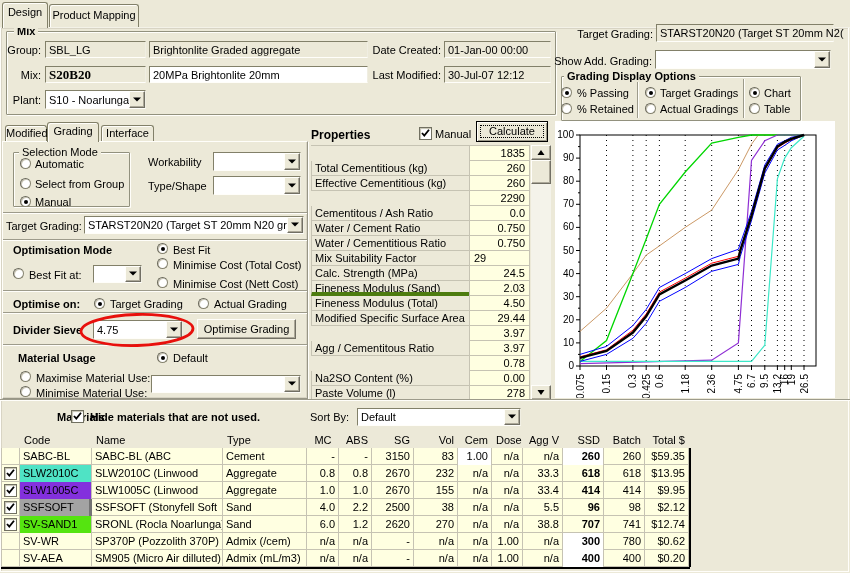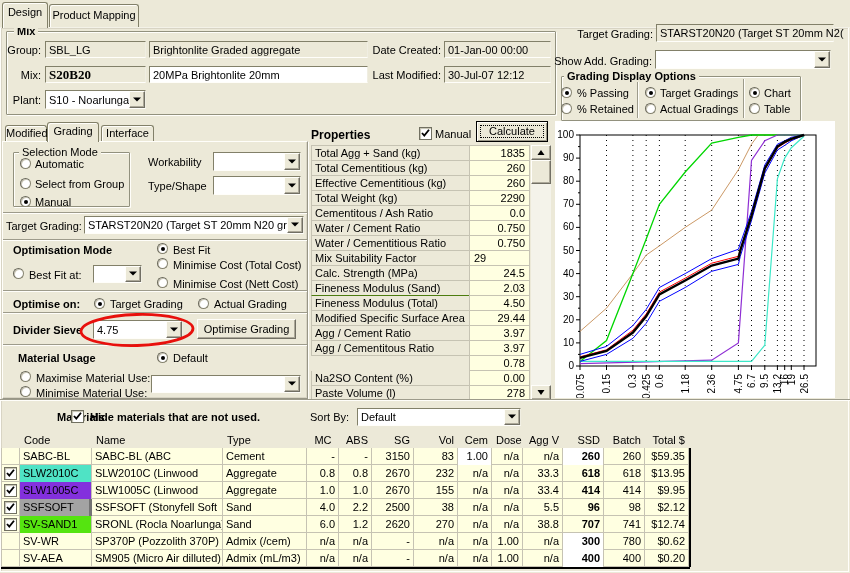--- a/index.html
+++ b/index.html
@@ -176,45 +176,42 @@
   </div>
 <div style="position:absolute;left:311px;top:128px;font-size:12px;white-space:nowrap;font-weight:bold;">Properties</div>
 <div class="cbox" style="left:419px;top:127px;">
     <svg width="11" height="11" viewBox="0 0 11 11" style="position:absolute;left:0;top:0">
       <path d="M2 5 L4.3 7.6 L9 1.8" stroke="#000" stroke-width="1.8" fill="none"></path>
     </svg>
   </div>
 <div style="position:absolute;left:435px;top:128px;font-size:11px;white-space:nowrap;">Manual</div>
 <div style="position:absolute;left:476px;top:121px;width:72px;height:21px;background:#ece9d8;border:1px solid #000;box-shadow:inset 1px 1px 0 #fffefa, inset -1px -1px 0 #9a9788;text-align:center;line-height:19px;font-size:11px;">Calculate<div style="position:absolute;left:3px;top:3px;right:3px;bottom:3px;border:1px dotted #000"></div></div>
 <div class="abs" style="left:311px;top:145px;width:219px;height:255px;overflow:hidden;border-top:1px solid #c6c3b3;">
-<div style="position:absolute;left:0px;top:0.0px;width:158px;height:15.0px;border-bottom:1px solid #c6c3b3;border-left:1px solid #c6c3b3;padding:1px 3px 0;background:#ece9d8;white-space:nowrap;overflow:hidden;">Total Agg + Sand (kg)</div>
 <div style="position:absolute;left:158px;top:0.0px;width:61px;height:15.0px;border-bottom:1px solid #c6c3b3;border-left:1px solid #c6c3b3;border-right:1px solid #c6c3b3;padding:1px 4px 0;background:#ffffe1;text-align:right;">1835</div>
 <div style="position:absolute;left:0px;top:15.0px;width:158px;height:15.0px;border-bottom:1px solid #c6c3b3;border-left:1px solid #c6c3b3;padding:1px 3px 0;background:#ece9d8;white-space:nowrap;overflow:hidden;">Total Cementitious (kg)</div>
 <div style="position:absolute;left:158px;top:15.0px;width:61px;height:15.0px;border-bottom:1px solid #c6c3b3;border-left:1px solid #c6c3b3;border-right:1px solid #c6c3b3;padding:1px 4px 0;background:#ffffe1;text-align:right;">260</div>
 <div style="position:absolute;left:0px;top:30.0px;width:158px;height:15.0px;border-bottom:1px solid #c6c3b3;border-left:1px solid #c6c3b3;padding:1px 3px 0;background:#ece9d8;white-space:nowrap;overflow:hidden;">Effective Cementitious (kg)</div>
 <div style="position:absolute;left:158px;top:30.0px;width:61px;height:15.0px;border-bottom:1px solid #c6c3b3;border-left:1px solid #c6c3b3;border-right:1px solid #c6c3b3;padding:1px 4px 0;background:#ffffe1;text-align:right;">260</div>
-<div style="position:absolute;left:0px;top:45.0px;width:158px;height:15.0px;border-bottom:1px solid #c6c3b3;border-left:1px solid #c6c3b3;padding:1px 3px 0;background:#ece9d8;white-space:nowrap;overflow:hidden;">Total Weight (kg)</div>
 <div style="position:absolute;left:158px;top:45.0px;width:61px;height:15.0px;border-bottom:1px solid #c6c3b3;border-left:1px solid #c6c3b3;border-right:1px solid #c6c3b3;padding:1px 4px 0;background:#ffffe1;text-align:right;">2290</div>
 <div style="position:absolute;left:0px;top:60.0px;width:158px;height:15.0px;border-bottom:1px solid #c6c3b3;border-left:1px solid #c6c3b3;padding:1px 3px 0;background:#ece9d8;white-space:nowrap;overflow:hidden;">Cementitous / Ash Ratio</div>
 <div style="position:absolute;left:158px;top:60.0px;width:61px;height:15.0px;border-bottom:1px solid #c6c3b3;border-left:1px solid #c6c3b3;border-right:1px solid #c6c3b3;padding:1px 4px 0;background:#ffffe1;text-align:right;">0.0</div>
 <div style="position:absolute;left:0px;top:75.0px;width:158px;height:15.0px;border-bottom:1px solid #c6c3b3;border-left:1px solid #c6c3b3;padding:1px 3px 0;background:#ece9d8;white-space:nowrap;overflow:hidden;">Water / Cement Ratio</div>
 <div style="position:absolute;left:158px;top:75.0px;width:61px;height:15.0px;border-bottom:1px solid #c6c3b3;border-left:1px solid #c6c3b3;border-right:1px solid #c6c3b3;padding:1px 4px 0;background:#ffffe1;text-align:right;">0.750</div>
 <div style="position:absolute;left:0px;top:90.0px;width:158px;height:15.0px;border-bottom:1px solid #c6c3b3;border-left:1px solid #c6c3b3;padding:1px 3px 0;background:#ece9d8;white-space:nowrap;overflow:hidden;">Water / Cementitious Ratio</div>
 <div style="position:absolute;left:158px;top:90.0px;width:61px;height:15.0px;border-bottom:1px solid #c6c3b3;border-left:1px solid #c6c3b3;border-right:1px solid #c6c3b3;padding:1px 4px 0;background:#ffffe1;text-align:right;">0.750</div>
 <div style="position:absolute;left:0px;top:105.0px;width:158px;height:15.0px;border-bottom:1px solid #c6c3b3;border-left:1px solid #c6c3b3;padding:1px 3px 0;background:#ece9d8;white-space:nowrap;overflow:hidden;">Mix Suitability Factor</div>
 <div style="position:absolute;left:158px;top:105.0px;width:61px;height:15.0px;border-bottom:1px solid #c6c3b3;border-left:1px solid #c6c3b3;border-right:1px solid #c6c3b3;padding:1px 4px 0;background:#ffffe1;">29</div>
 <div style="position:absolute;left:0px;top:120.0px;width:158px;height:15.0px;border-bottom:1px solid #c6c3b3;border-left:1px solid #c6c3b3;padding:1px 3px 0;background:#ece9d8;white-space:nowrap;overflow:hidden;">Calc. Strength (MPa)</div>
 <div style="position:absolute;left:158px;top:120.0px;width:61px;height:15.0px;border-bottom:1px solid #c6c3b3;border-left:1px solid #c6c3b3;border-right:1px solid #c6c3b3;padding:1px 4px 0;background:#ffffe1;text-align:right;">24.5</div>
-<div style="position:absolute;left:0px;top:135.0px;width:158px;height:15.0px;border-bottom:1px solid #4d7c0f;border-left:1px solid #c6c3b3;padding:1px 3px 0;background:#ece9d8;white-space:nowrap;overflow:hidden;">Fineness Modulus (Sand)</div>
+<div style="position:absolute;left:0px;top:135.0px;width:158px;height:15.0px;border-bottom:4px solid #4d7c0f;border-left:1px solid #c6c3b3;padding:1px 3px 0;background:#ece9d8;white-space:nowrap;overflow:hidden;">Fineness Modulus (Sand)</div>
 <div style="position:absolute;left:158px;top:135.0px;width:61px;height:15.0px;border-bottom:1px solid #c6c3b3;border-left:1px solid #c6c3b3;border-right:1px solid #c6c3b3;padding:1px 4px 0;background:#ffffe1;text-align:right;">2.03</div>
 <div style="position:absolute;left:0px;top:150.0px;width:158px;height:15.0px;border-bottom:1px solid #c6c3b3;border-left:1px solid #c6c3b3;padding:1px 3px 0;background:#ece9d8;white-space:nowrap;overflow:hidden;">Fineness Modulus (Total)</div>
 <div style="position:absolute;left:158px;top:150.0px;width:61px;height:15.0px;border-bottom:1px solid #c6c3b3;border-left:1px solid #c6c3b3;border-right:1px solid #c6c3b3;padding:1px 4px 0;background:#ffffe1;text-align:right;">4.50</div>
 <div style="position:absolute;left:0px;top:165.0px;width:158px;height:15.0px;border-bottom:1px solid #c6c3b3;border-left:1px solid #c6c3b3;padding:1px 3px 0;background:#ece9d8;white-space:nowrap;overflow:hidden;">Modified Specific Surface Area</div>
 <div style="position:absolute;left:158px;top:165.0px;width:61px;height:15.0px;border-bottom:1px solid #c6c3b3;border-left:1px solid #c6c3b3;border-right:1px solid #c6c3b3;padding:1px 4px 0;background:#ffffe1;text-align:right;">29.44</div>
-<div style="position:absolute;left:0px;top:180.0px;width:158px;height:15.0px;border-bottom:1px solid #c6c3b3;border-left:1px solid #c6c3b3;padding:1px 3px 0;background:#ece9d8;white-space:nowrap;overflow:hidden;">Agg / Cement Ratio</div>
 <div style="position:absolute;left:158px;top:180.0px;width:61px;height:15.0px;border-bottom:1px solid #c6c3b3;border-left:1px solid #c6c3b3;border-right:1px solid #c6c3b3;padding:1px 4px 0;background:#ffffe1;text-align:right;">3.97</div>
 <div style="position:absolute;left:0px;top:195.0px;width:158px;height:15.0px;border-bottom:1px solid #c6c3b3;border-left:1px solid #c6c3b3;padding:1px 3px 0;background:#ece9d8;white-space:nowrap;overflow:hidden;">Agg / Cementitous Ratio</div>
 <div style="position:absolute;left:158px;top:195.0px;width:61px;height:15.0px;border-bottom:1px solid #c6c3b3;border-left:1px solid #c6c3b3;border-right:1px solid #c6c3b3;padding:1px 4px 0;background:#ffffe1;text-align:right;">3.97</div>
 <div style="position:absolute;left:158px;top:210.0px;width:61px;height:15.0px;border-bottom:1px solid #c6c3b3;border-left:1px solid #c6c3b3;border-right:1px solid #c6c3b3;padding:1px 4px 0;background:#ffffe1;text-align:right;">0.78</div>
 <div style="position:absolute;left:0px;top:225.0px;width:158px;height:15.0px;border-bottom:1px solid #c6c3b3;border-left:1px solid #c6c3b3;padding:1px 3px 0;background:#ece9d8;white-space:nowrap;overflow:hidden;">Na2SO Content (%)</div>
 <div style="position:absolute;left:158px;top:225.0px;width:61px;height:15.0px;border-bottom:1px solid #c6c3b3;border-left:1px solid #c6c3b3;border-right:1px solid #c6c3b3;padding:1px 4px 0;background:#ffffe1;text-align:right;">0.00</div>
 <div style="position:absolute;left:0px;top:240.0px;width:158px;height:15.0px;border-bottom:1px solid #c6c3b3;border-left:1px solid #c6c3b3;padding:1px 3px 0;background:#ece9d8;white-space:nowrap;overflow:hidden;">Paste Volume (l)</div>
 <div style="position:absolute;left:158px;top:240.0px;width:61px;height:15.0px;border-bottom:1px solid #c6c3b3;border-left:1px solid #c6c3b3;border-right:1px solid #c6c3b3;padding:1px 4px 0;background:#ffffe1;text-align:right;">278</div>
 </div>
 <div class="abs" style="left:531px;top:145px;width:20px;height:255px;background:#f4f3ea;"></div>

